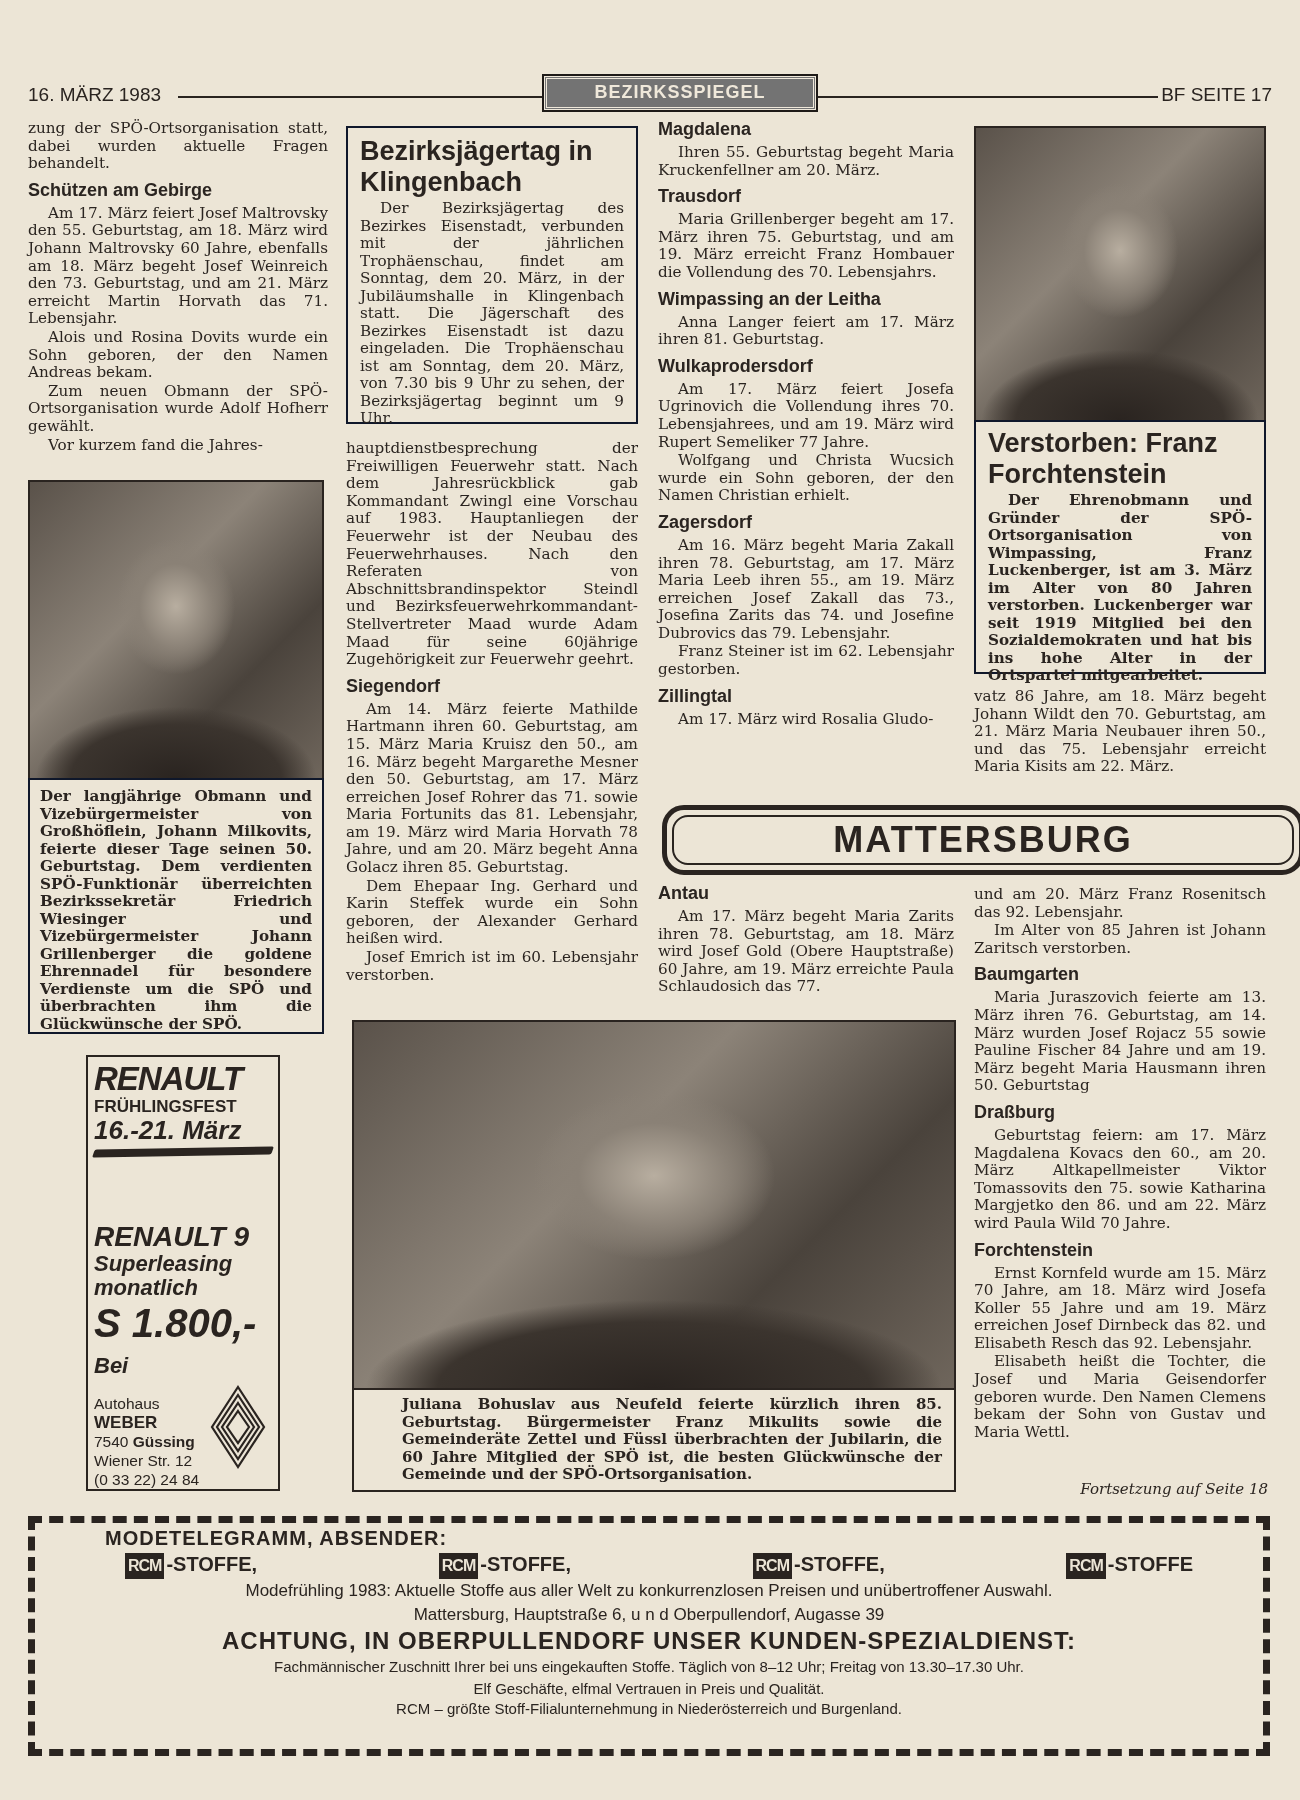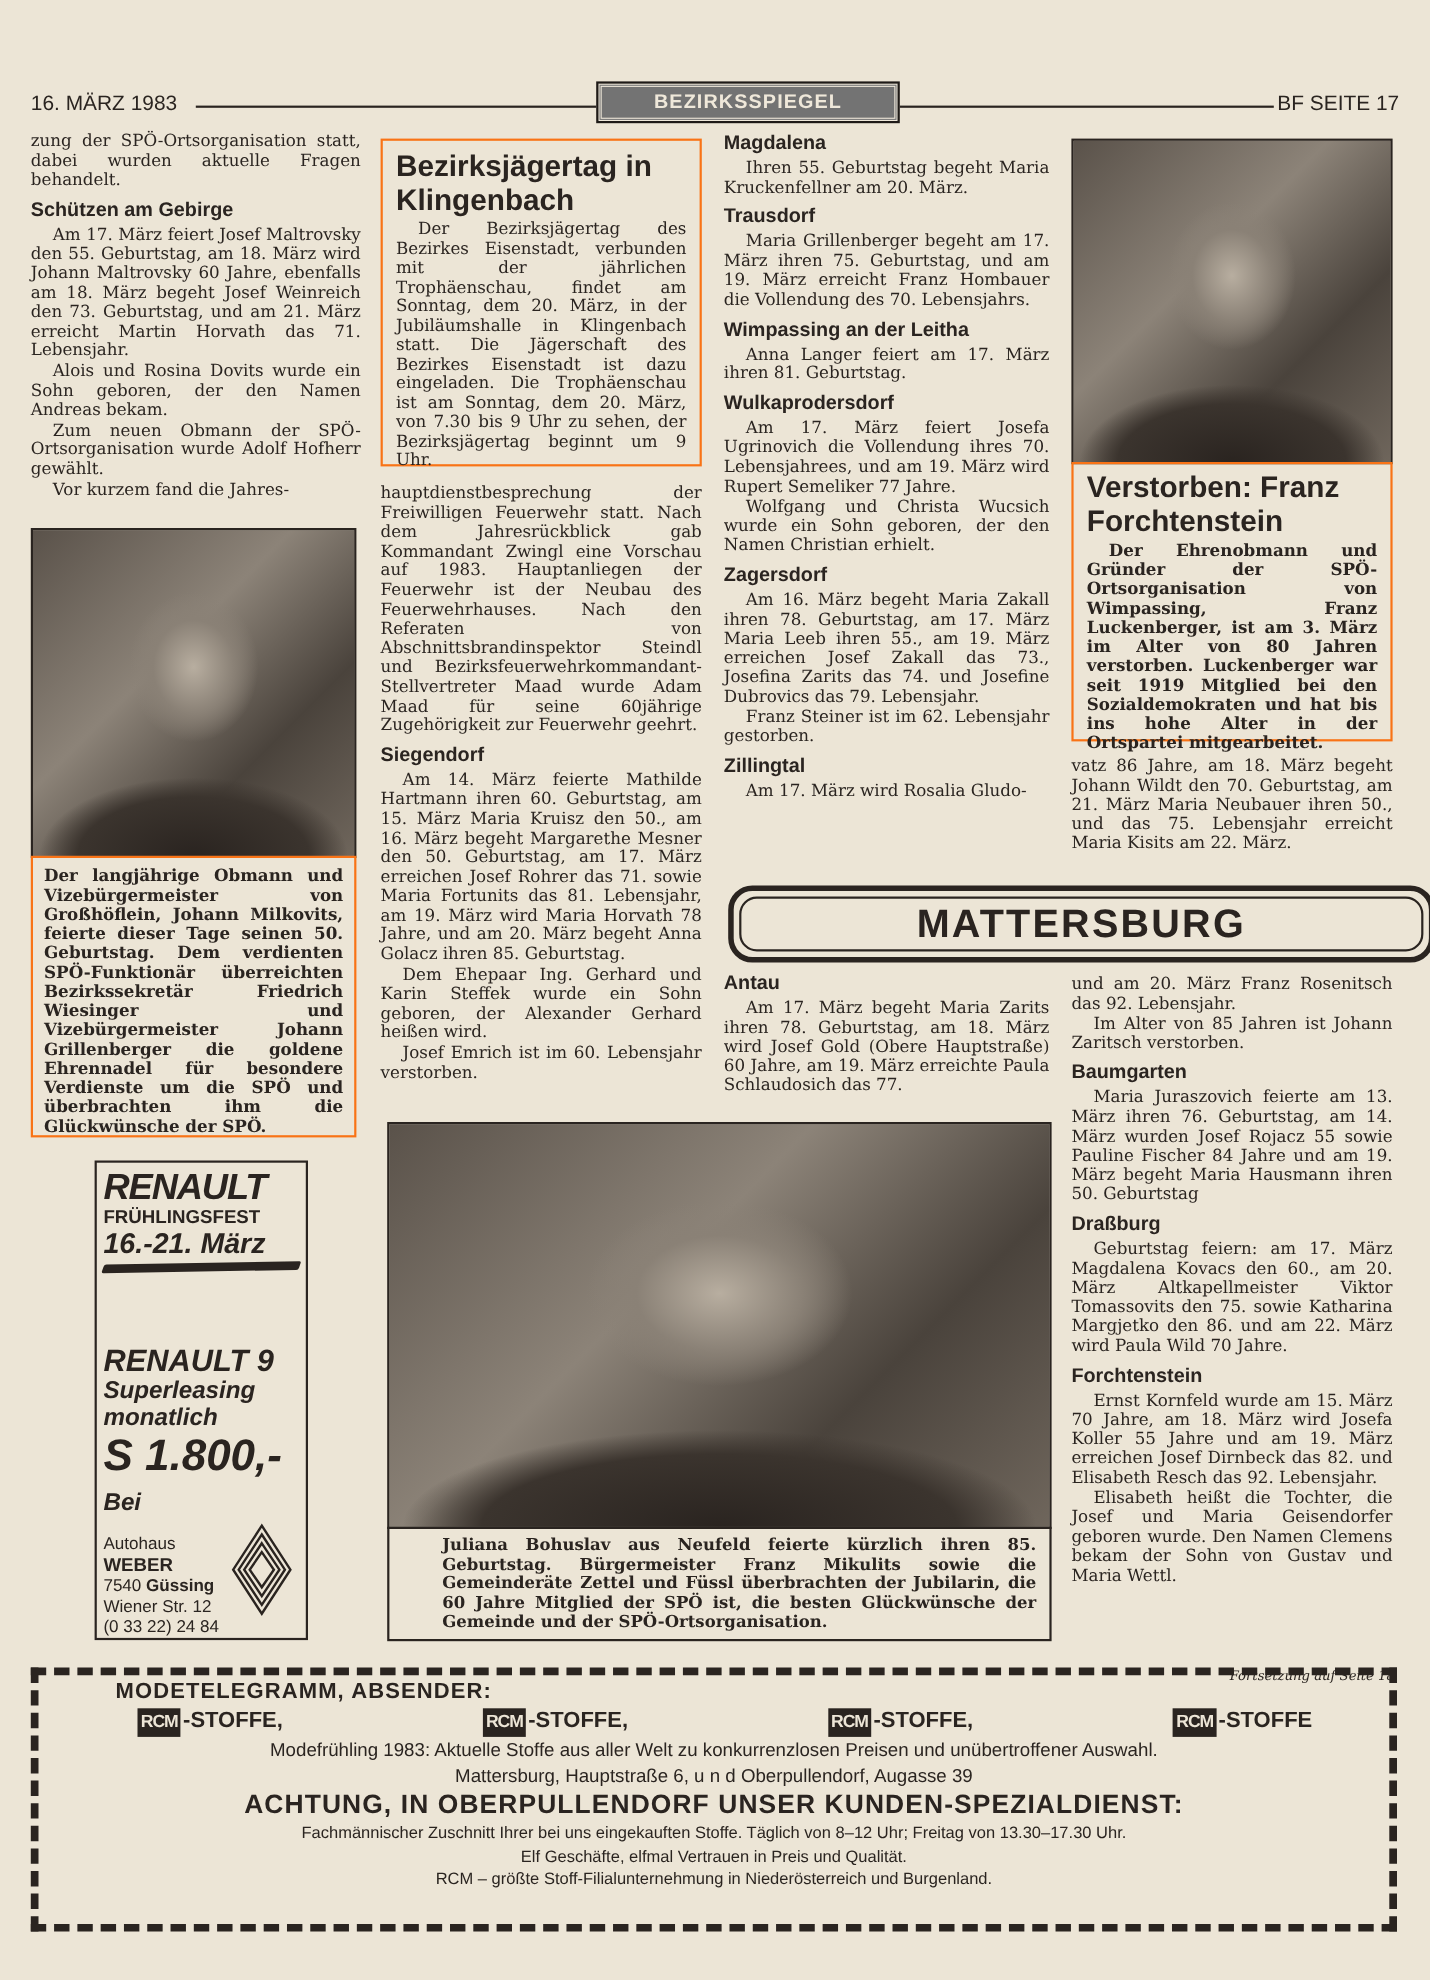--- a/index.html
+++ b/index.html
@@ -16,21 +16,21 @@
   .header .rule-l { position: absolute; left: 150px; top: 12px; width: 364px; border-top: 2px solid #2a2420; }
   .header .rule-r { position: absolute; left: 790px; top: 12px; width: 340px; border-top: 2px solid #2a2420; }
   .header .section { position: absolute; left: 516px; top: -8px; width: 272px; height: 34px; background: #737373; color: #efe8da; border: 3px double #efe8da; outline: 2px solid #1e1a17; font-family: "Liberation Sans", sans-serif; font-weight: bold; font-size: 18px; letter-spacing: 1px; text-align: center; line-height: 26px; }
   .header .pageno { position: absolute; right: 0; top: 0; font-family: "Liberation Sans", sans-serif; font-size: 19px; }
 
   .col { position: absolute; font-size: 15.2px; line-height: 17.6px; text-align: justify; hyphens: manual; }
   .col p { text-indent: 20px; margin-bottom: 1px; }
   .col p.noindent { text-indent: 0; }
   h3.loc { font-family: "Liberation Sans", sans-serif; font-weight: bold; font-size: 18px; line-height: 22px; margin: 6px 0 4px; color: #2a2420; }
 
-  .box { position: absolute; border: 2px solid #f97316; background: transparent; }
+  .box { position: absolute; border: 2px solid #0f172a; background: transparent; }
   .box h2 { font-family: "Liberation Sans", sans-serif; font-weight: bold; font-size: 27px; line-height: 31px; margin-bottom: 2px; }
   .box p { font-size: 15.2px; line-height: 17.5px; text-align: justify; text-indent: 20px; }
   .box.bold p { font-weight: bold; }
 
   .photo { position: absolute; background:
       radial-gradient(ellipse 28% 32% at 50% 42%, #b8aea0 0%, #8a8176 45%, transparent 72%),
       radial-gradient(ellipse 60% 30% at 50% 100%, #2a2420 0%, #3b342e 60%, transparent 80%),
       linear-gradient(135deg, #5a524a, #8c8378 40%, #4a433c 70%, #6f665c);
     border: 2px solid #2a2420; }
 
@@ -54,21 +54,21 @@
   .caption-box p { font-weight: bold; font-size: 15px; line-height: 17.5px; text-align: justify; margin-left: 36px; }
 
   .rcm { position: absolute; left: 28px; top: 1516px; width: 1242px; height: 240px; border: 7px dashed #2a2420; padding: 4px 30px; font-family: "Liberation Sans", sans-serif; text-align: center; }
   .rcm .t1 { text-align: left; font-weight: bold; font-size: 20px; letter-spacing: 1px; line-height: 22px; margin-left: 40px; }
   .rcm .row { display: flex; justify-content: space-between; margin: 2px 40px 0 60px; font-weight: bold; font-size: 20px; line-height: 26px; }
   .rcm .tag { display: inline-block; background: #2a2420; color: #ece5d6; font-family: "Liberation Sans Narrow", "Liberation Sans", sans-serif; font-size: 16px; padding: 0 3px; margin-right: 2px; letter-spacing: -1px; }
   .rcm .t3 { font-size: 17px; line-height: 24px; }
   .rcm .t5 { font-weight: bold; font-size: 24px; letter-spacing: 1px; line-height: 28px; }
   .rcm .t6 { font-size: 15px; line-height: 24px; }
   .rcm .t7 { font-size: 15px; line-height: 20px; }
-  .continue { position: absolute; right: 32px; top: 1480px; font-style: italic; font-size: 12px; margin-top: 36px; }
+  .continue { position: absolute; right: 32px; top: 1480px; font-style: italic; font-size: 15px; }
 </style>
 </head>
 <body>
 
 <div class="page">
 
   <div class="header">
     <span class="date">16. MÄRZ 1983</span>
     <div class="rule-l"></div>
     <div class="section">BEZIRKSSPIEGEL</div>

